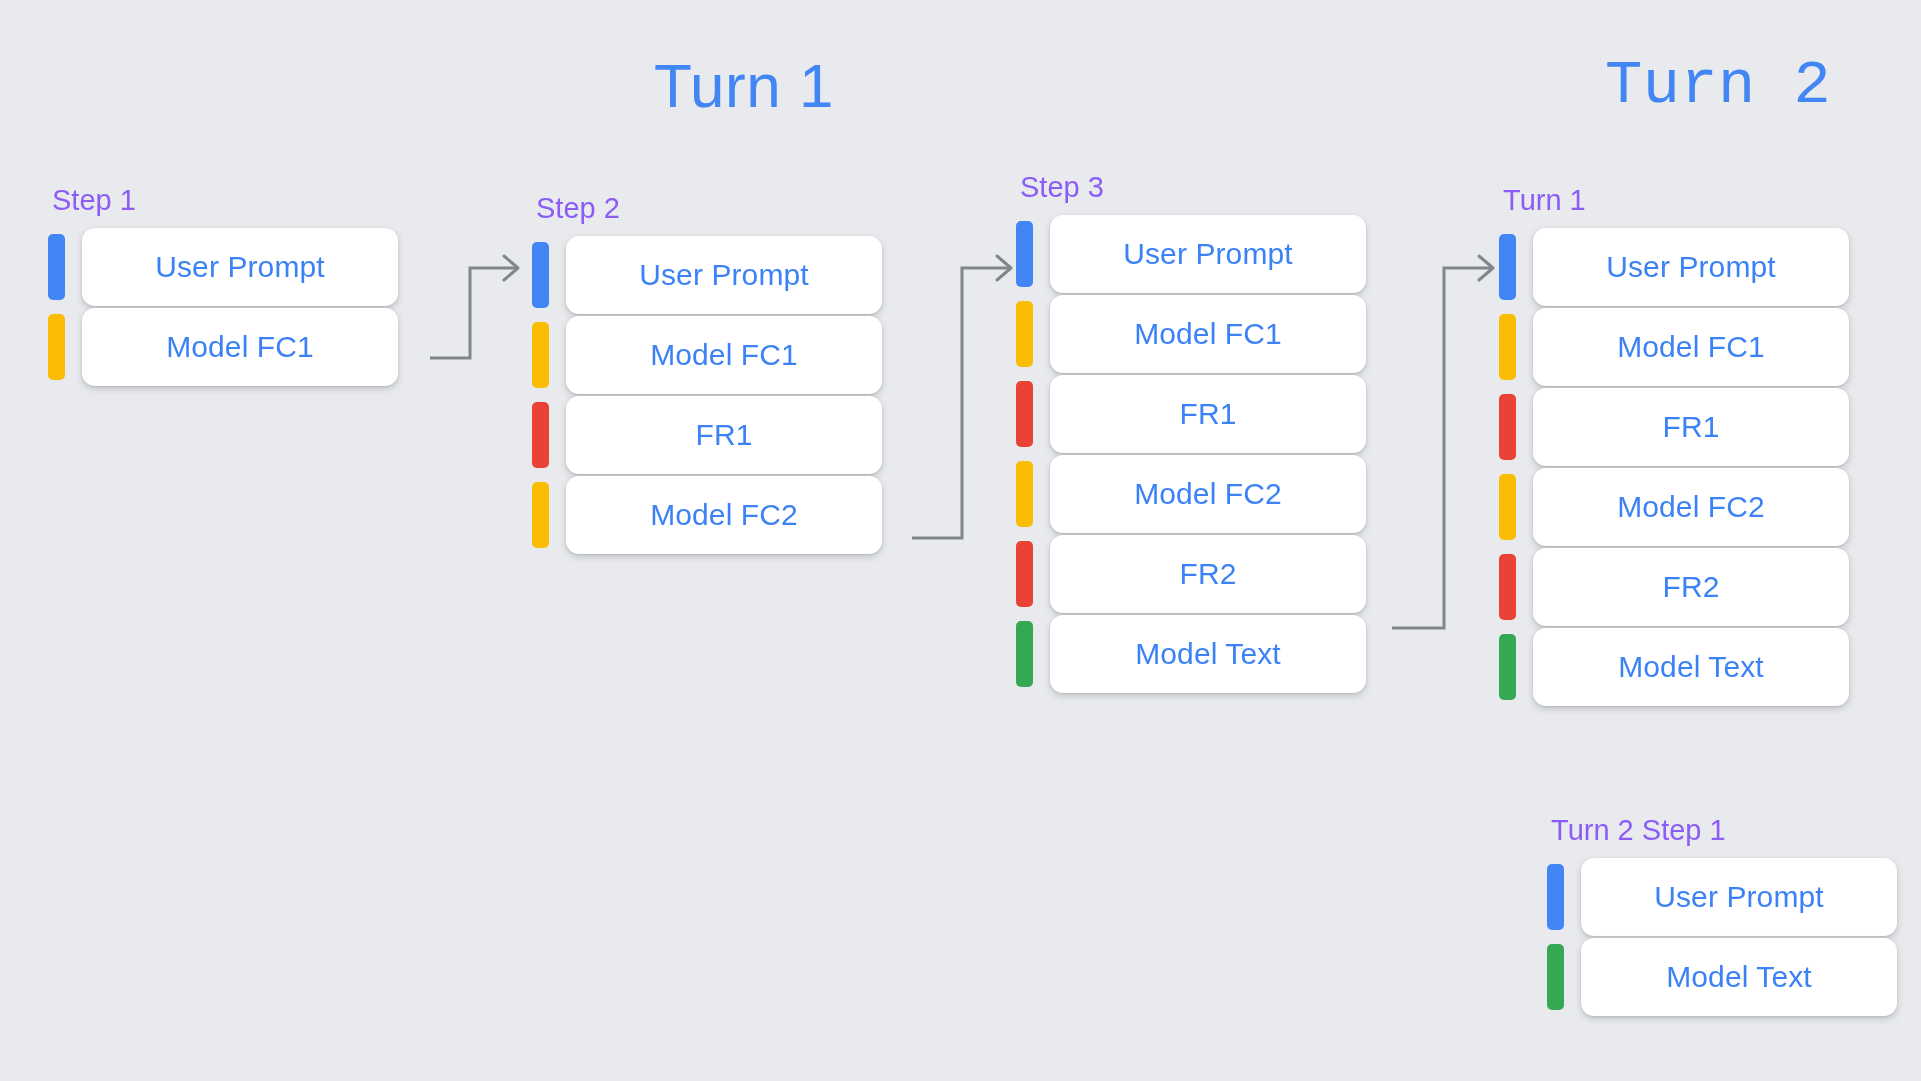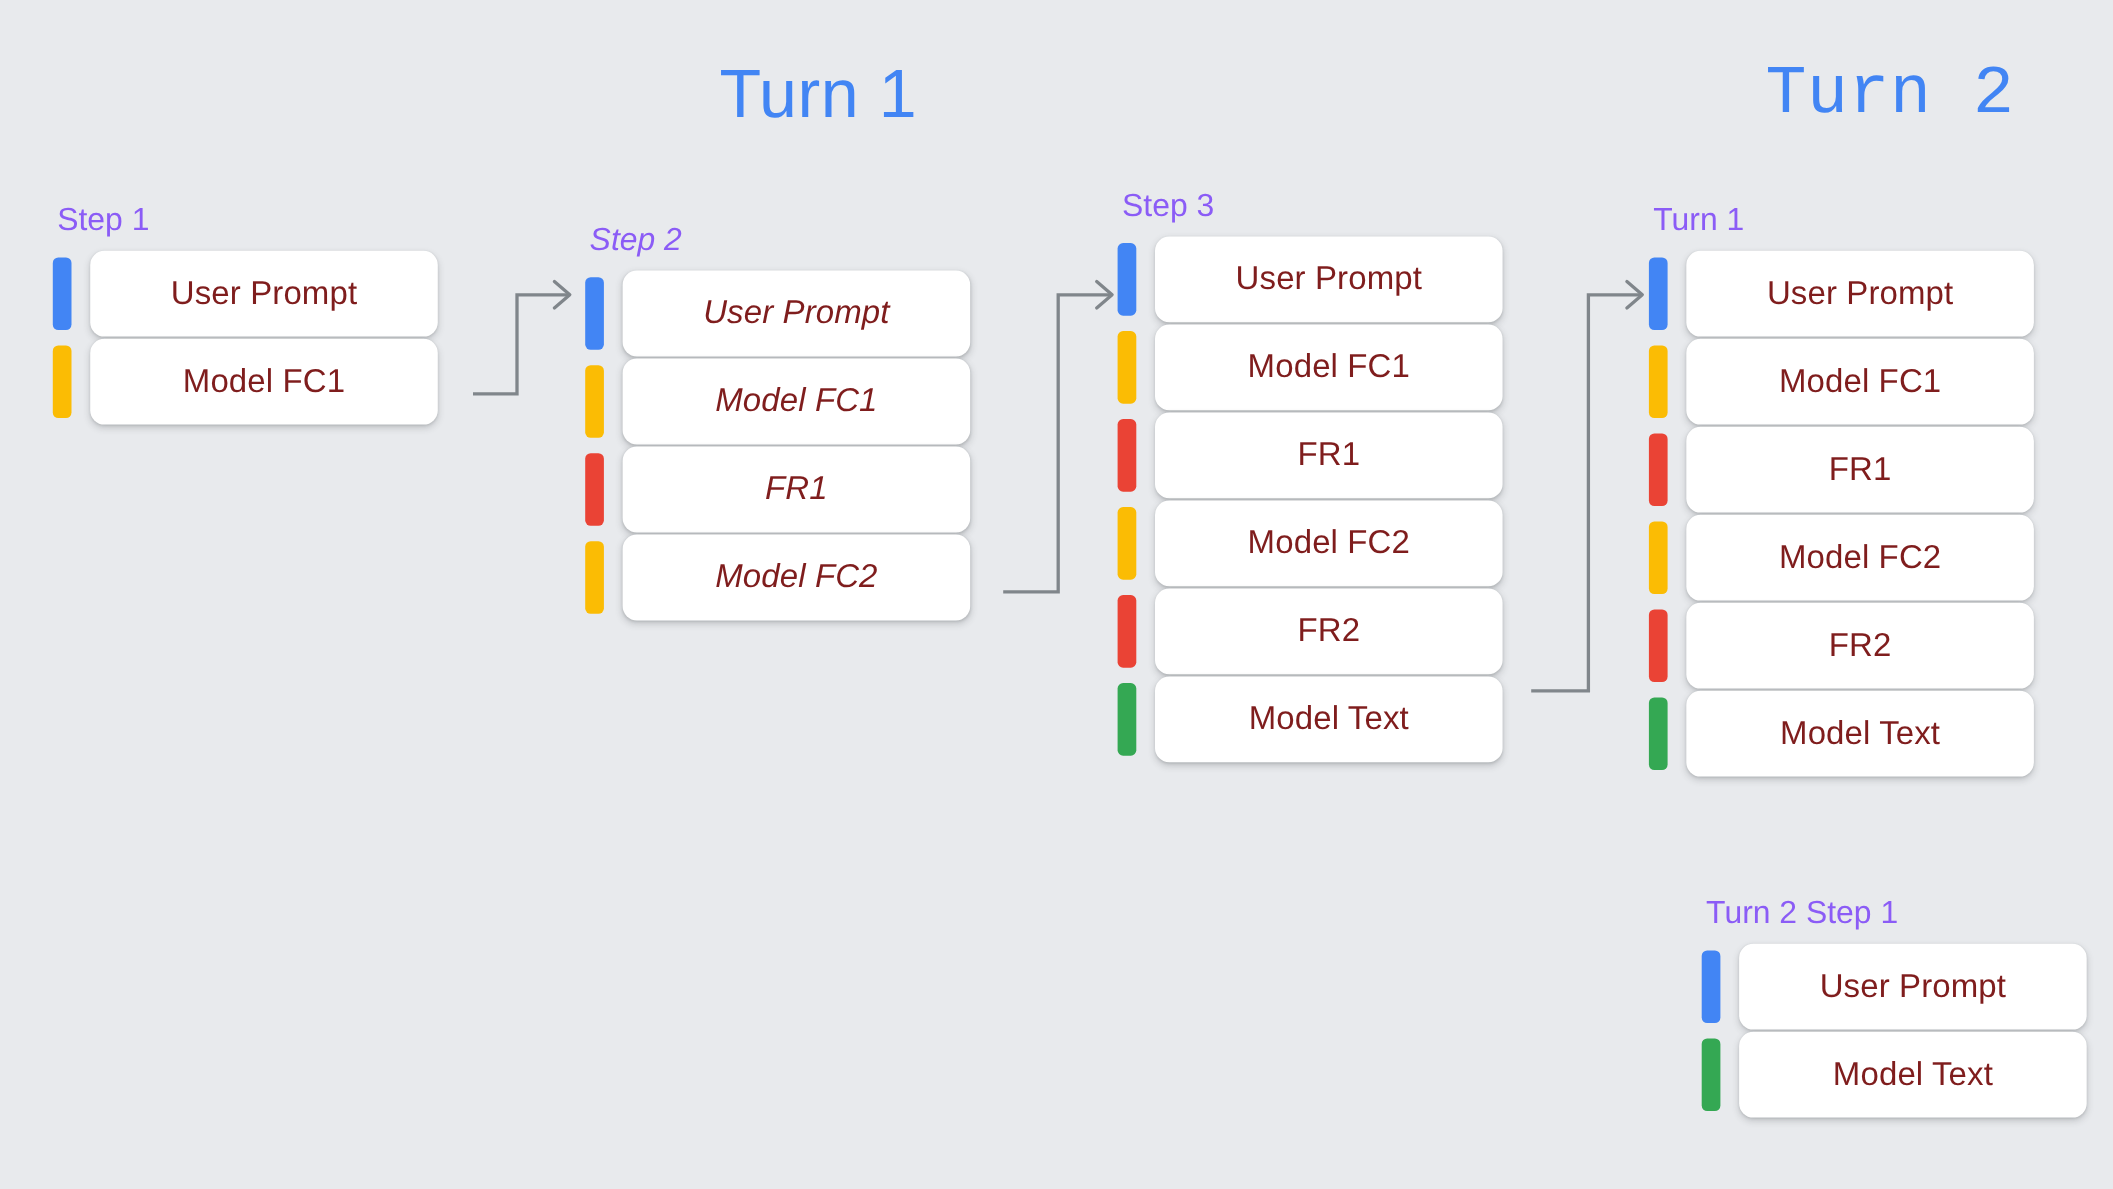--- a/index.html
+++ b/index.html
@@ -73,21 +73,21 @@
   .card {
     flex: 1 1 auto;
     margin-left: 17px;
     background: #ffffff;
     border-radius: 13px;
     box-shadow: 0 3px 7px rgba(60,64,67,0.22), 0 1px 2px rgba(60,64,67,0.12);
     display: flex;
     align-items: center;
     justify-content: center;
     font-size: 30px;
-    color: #7f1d1d;
+    color: #3b82f6;
     letter-spacing: 0.1px;
     white-space: nowrap;
   }
 
   
   #connectors {
     position: absolute;
     left: 0;
     top: 0;
     width: 1921px;
@@ -140,21 +140,21 @@
         <div class="bar blue"></div>
         <div class="card">User Prompt</div>
       </div>
       <div class="row">
         <div class="bar yellow"></div>
         <div class="card">Model FC1</div>
       </div>
     </div>
   </div>
 
-  <div class="column" id="col-step-2" style="left:532px; top:203px;font-style:italic;">
+  <div class="column" id="col-step-2" style="left:532px; top:193px;">
     <div class="column-label">Step 2</div>
     <div class="rows">
       <div class="row">
         <div class="bar blue"></div>
         <div class="card">User Prompt</div>
       </div>
       <div class="row">
         <div class="bar yellow"></div>
         <div class="card">Model FC1</div>
       </div>

